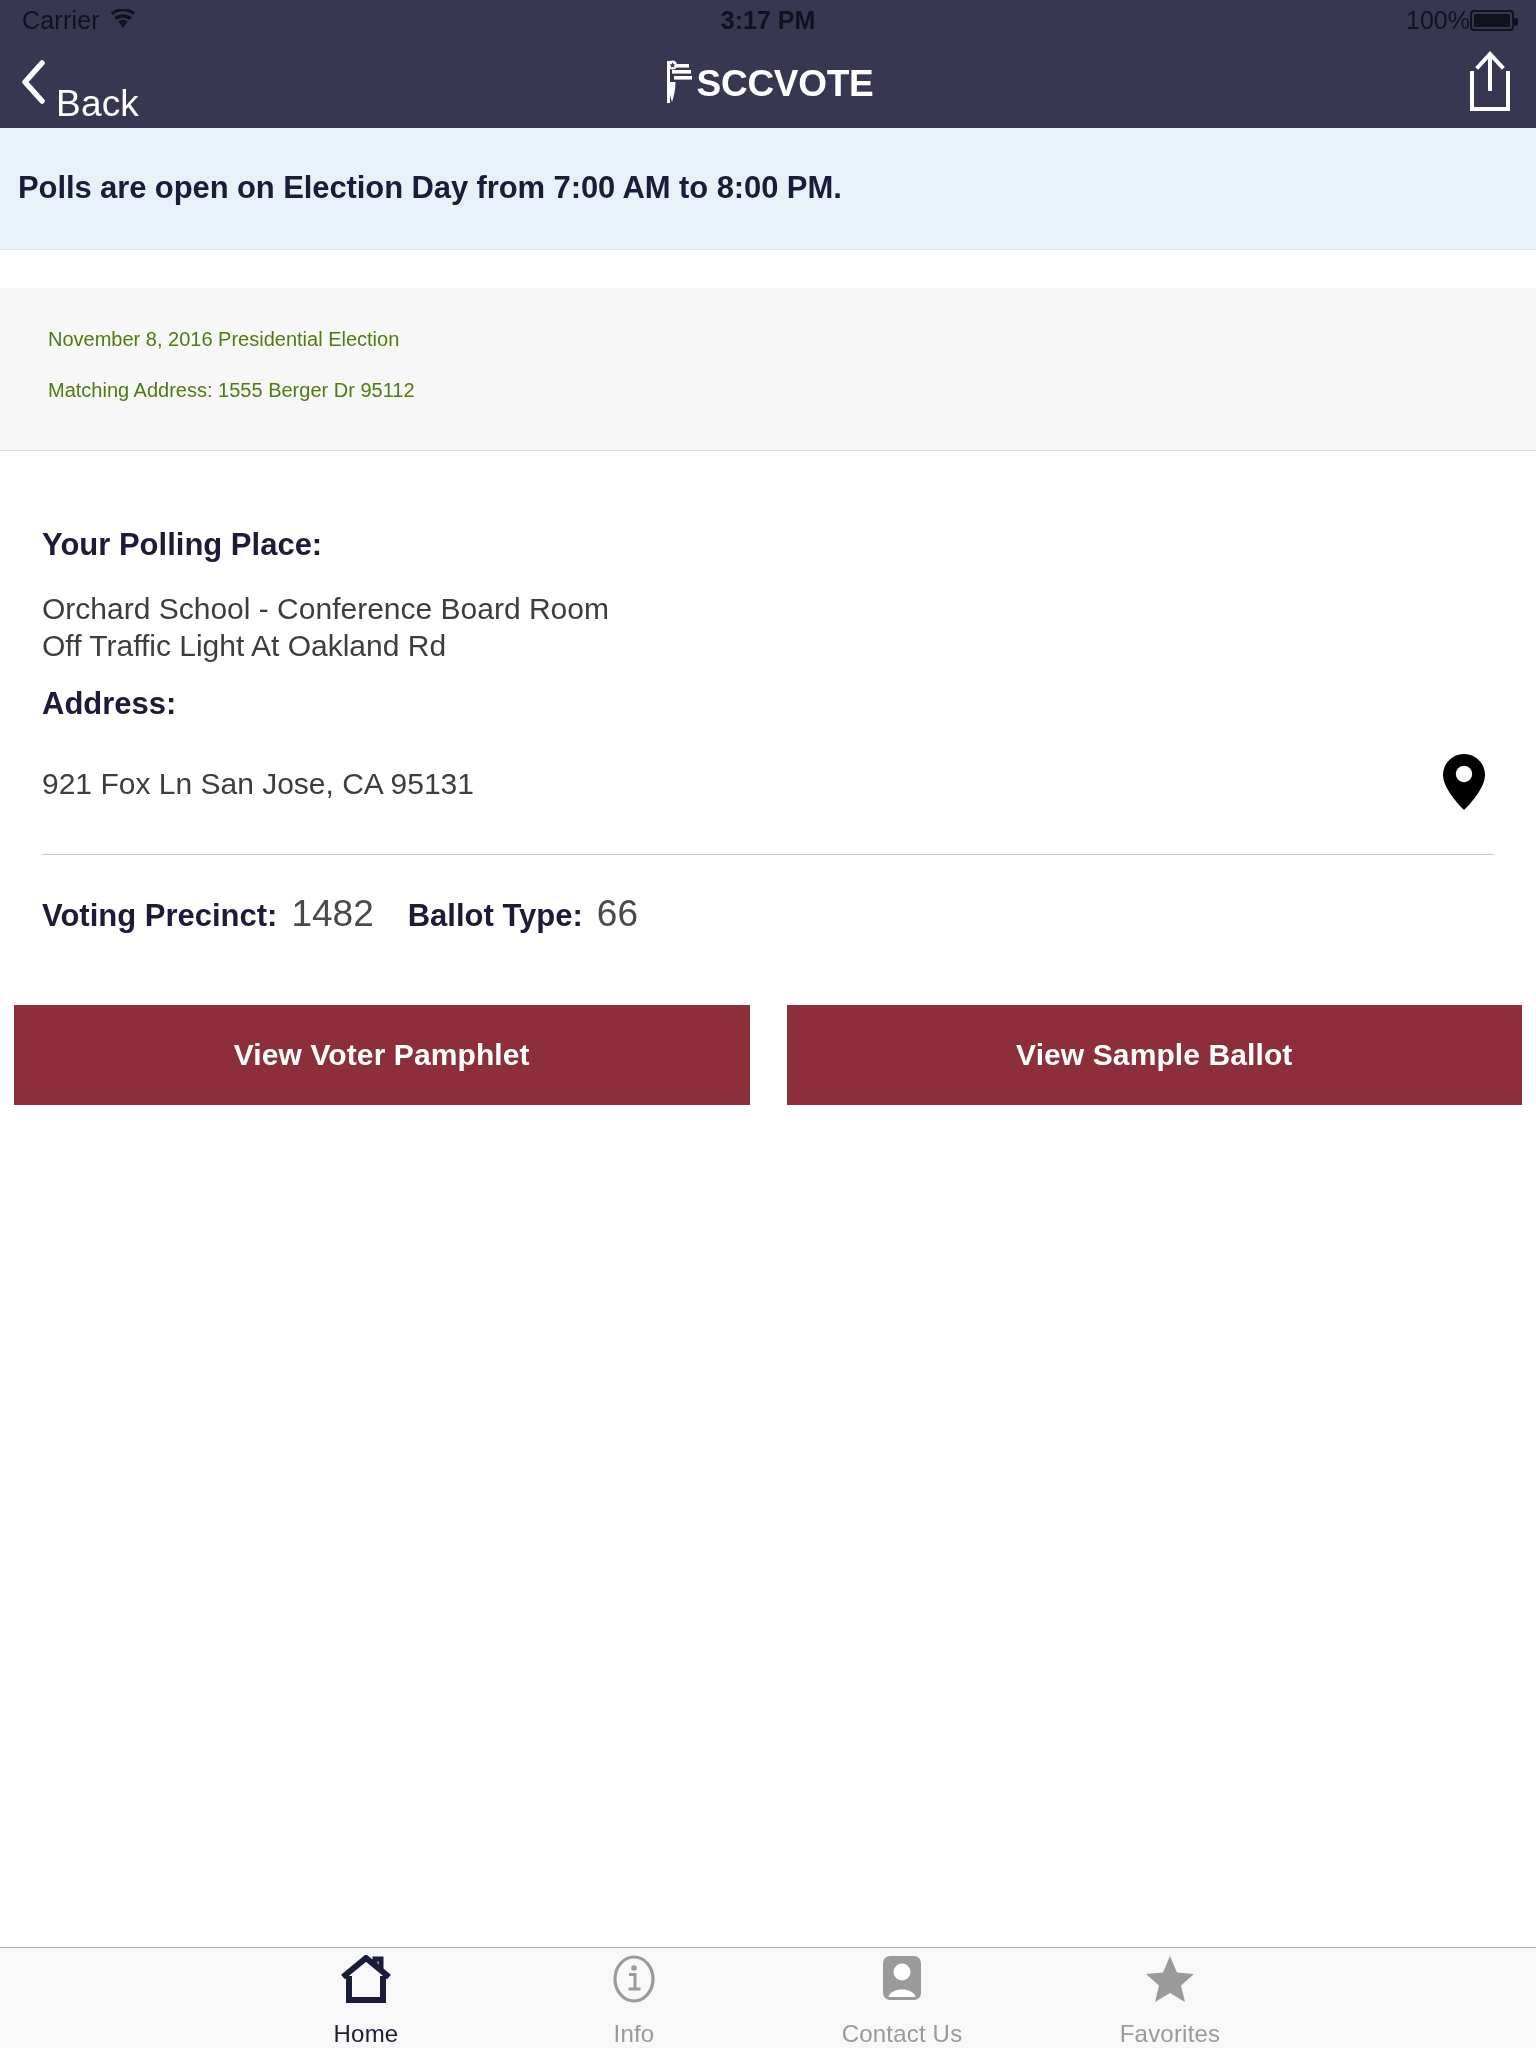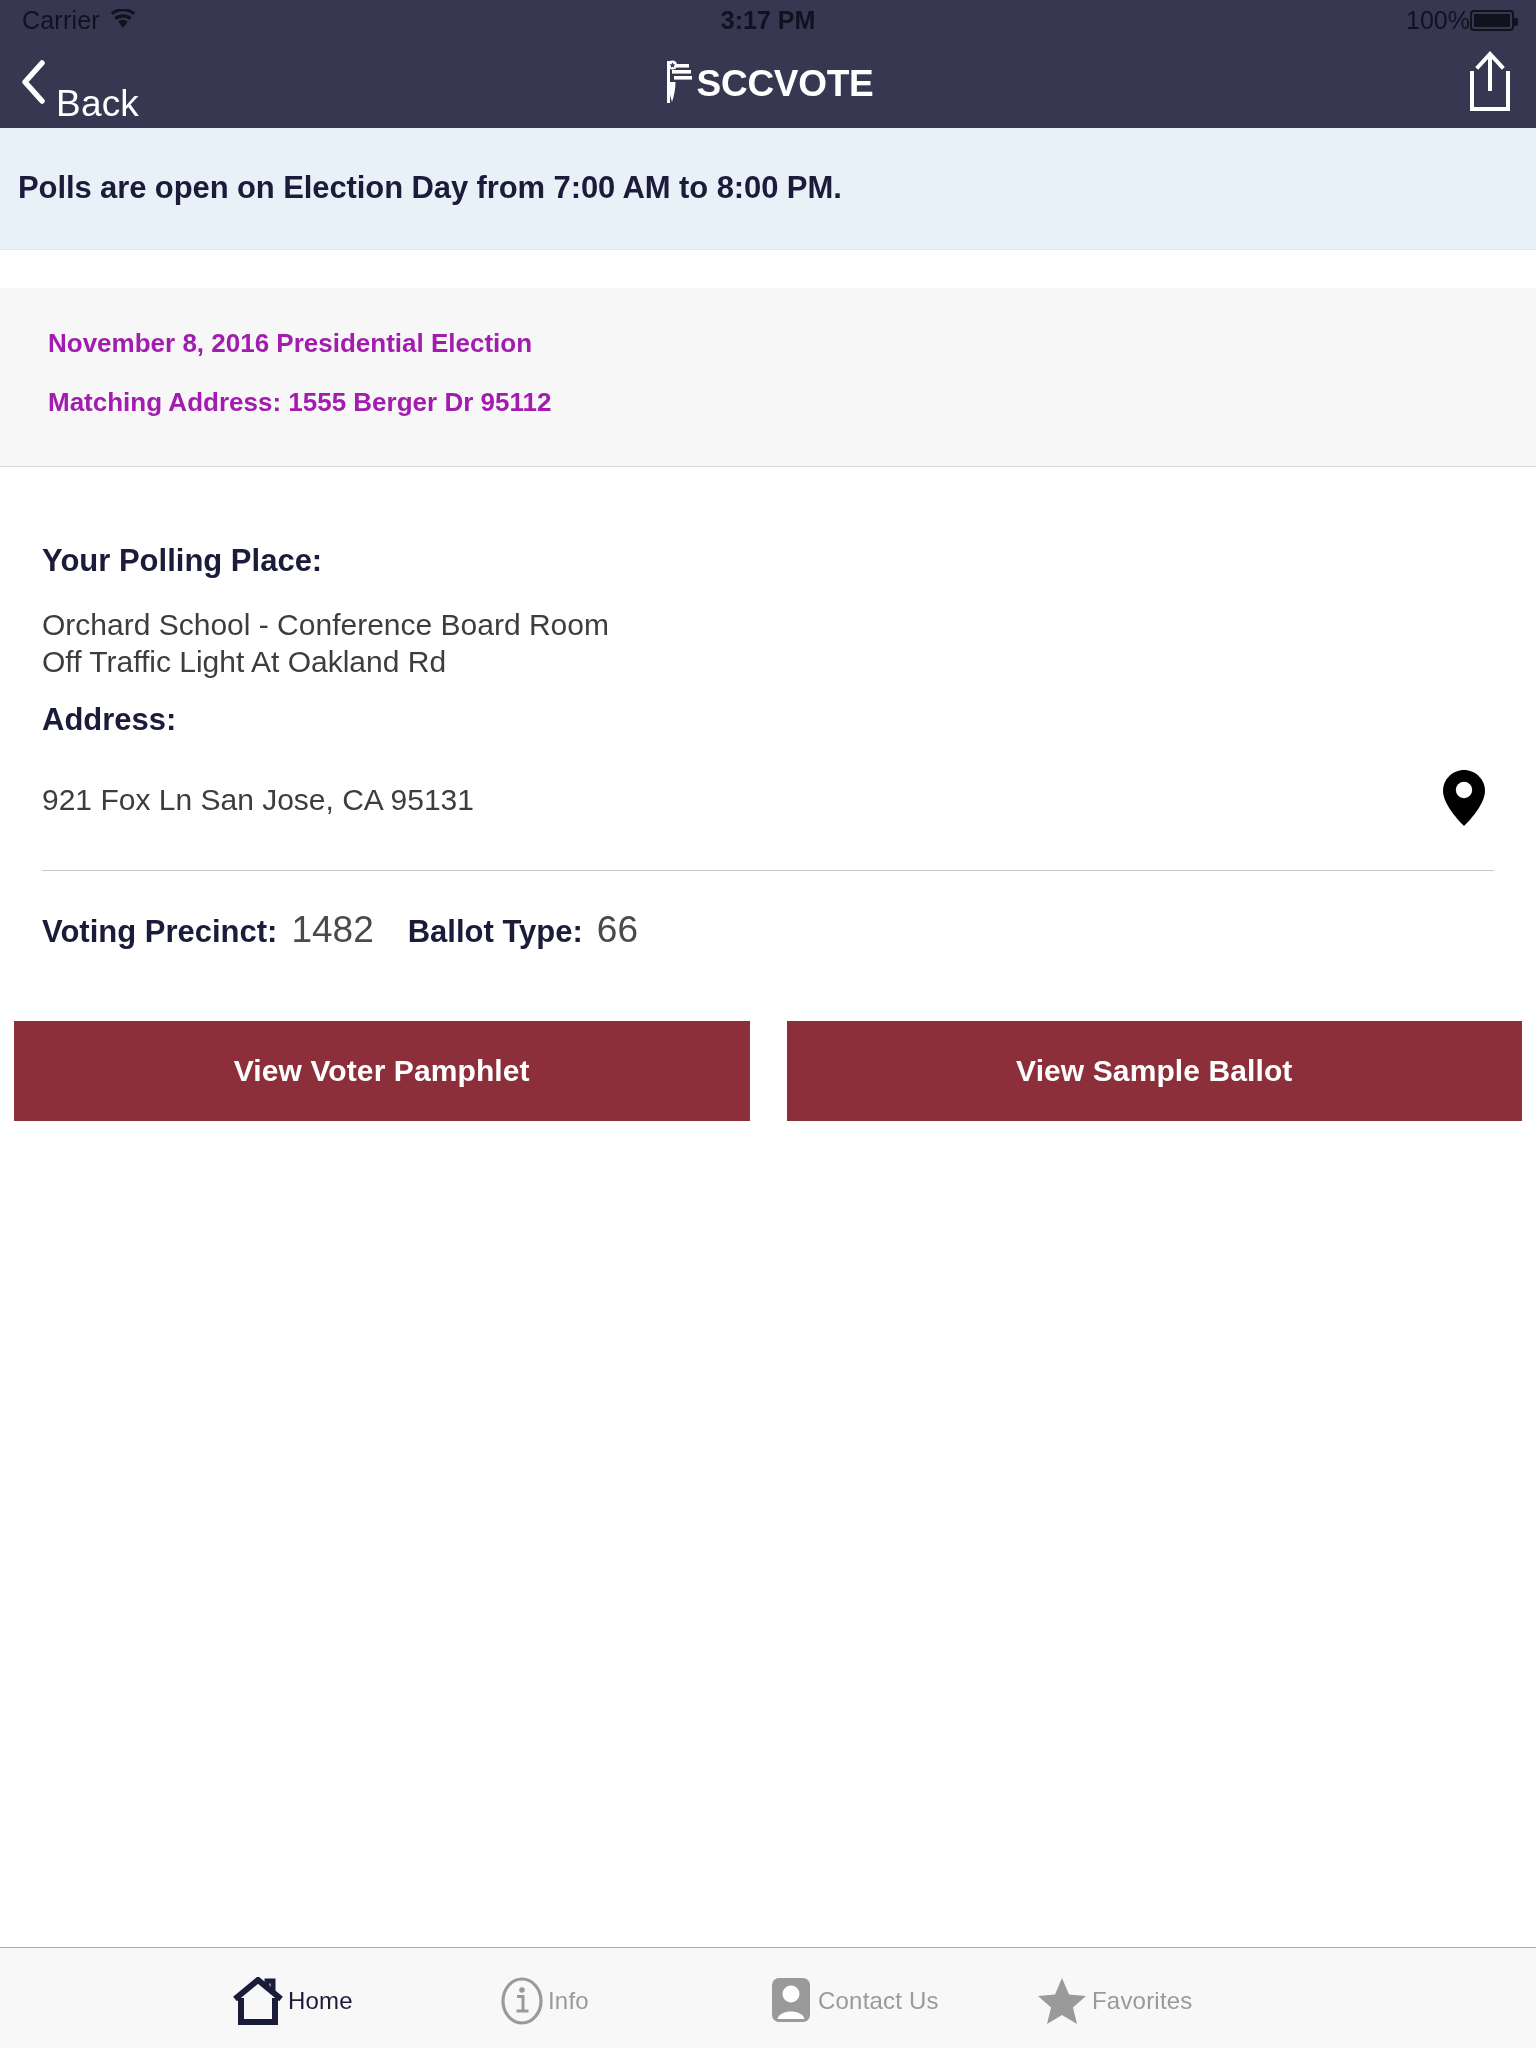--- a/index.html
+++ b/index.html
@@ -127,23 +127,23 @@
     letter-spacing: -0.1px;
   }
 
   
   .election-block {
     background: #f7f7f7;
     border-bottom: 1px solid #d8d8d8;
     padding: 26px 48px 34px 48px;
   }
   .election-line {
-    font-size: 26px;
-    font-weight: bold;
-    color: #a21caf;
+    font-size: 20px;
+    font-weight: normal;
+    color: #4d7c0f;
     padding: 14px 0;
   }
 
   
   .section {
     padding: 0 42px;
     background: #ffffff;
   }
   .head-label {
     font-size: 31px;
@@ -235,23 +235,23 @@
     height: 101px;
     background: #f8f8f8;
     border-top: 1px solid #a8a8a8;
     display: flex;
     align-items: stretch;
     padding: 0 232px;
   }
   .tab-item {
     flex: 1;
     display: flex;
-    flex-direction: row;
-    align-items: center;
-    justify-content: flex-start;
+    flex-direction: column;
+    align-items: center;
+    justify-content: space-between;
     gap: 4px;
     cursor: pointer;
     padding-top: 6px;
   }
   .tab-icon { height: 50px; display:flex; align-items:center; justify-content:center; }
   .tab-label {
     font-size: 24px;
     color: #9a9a9a;
     letter-spacing: 0.2px;
   }

